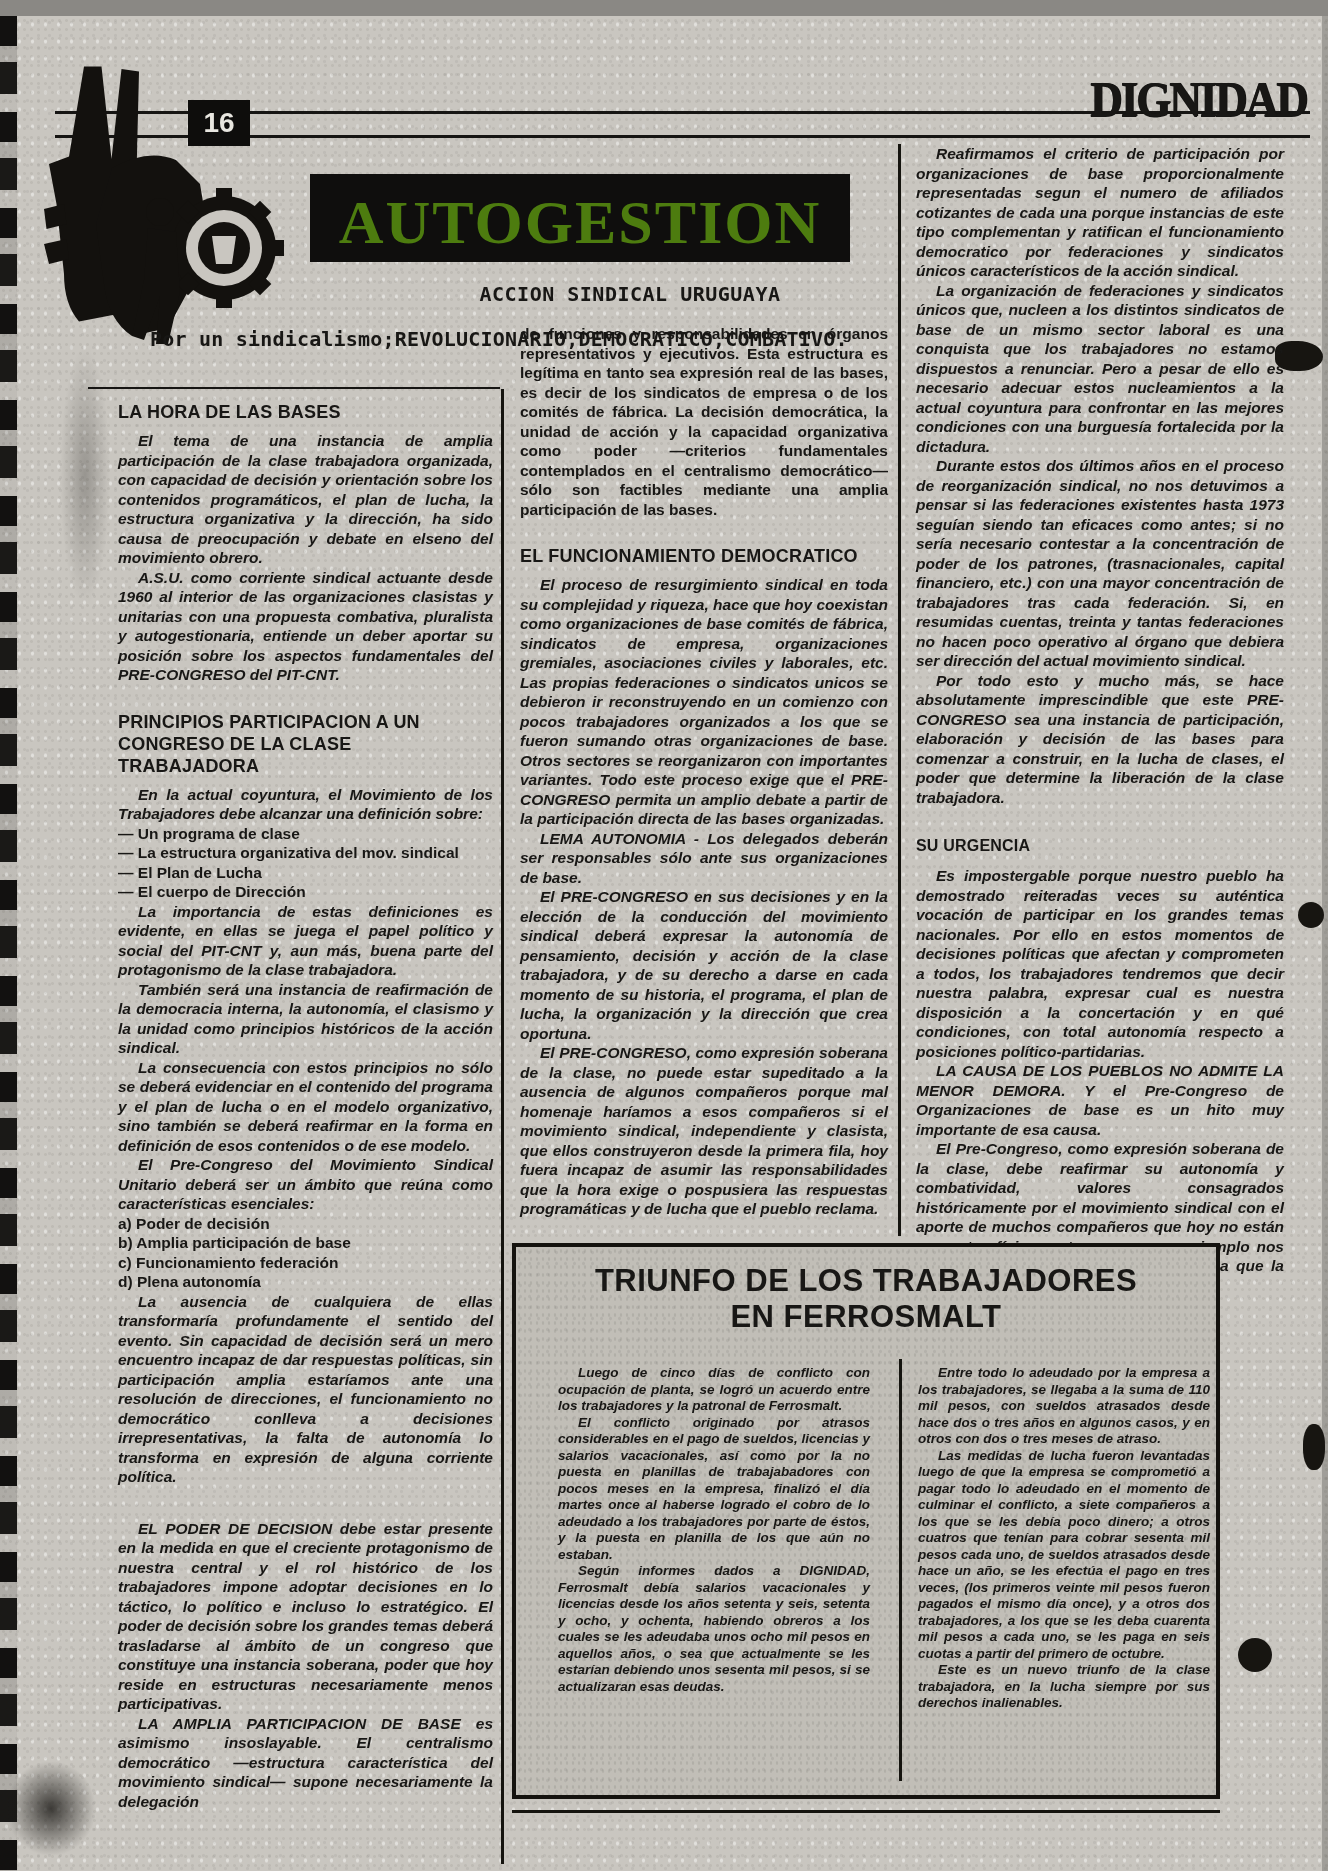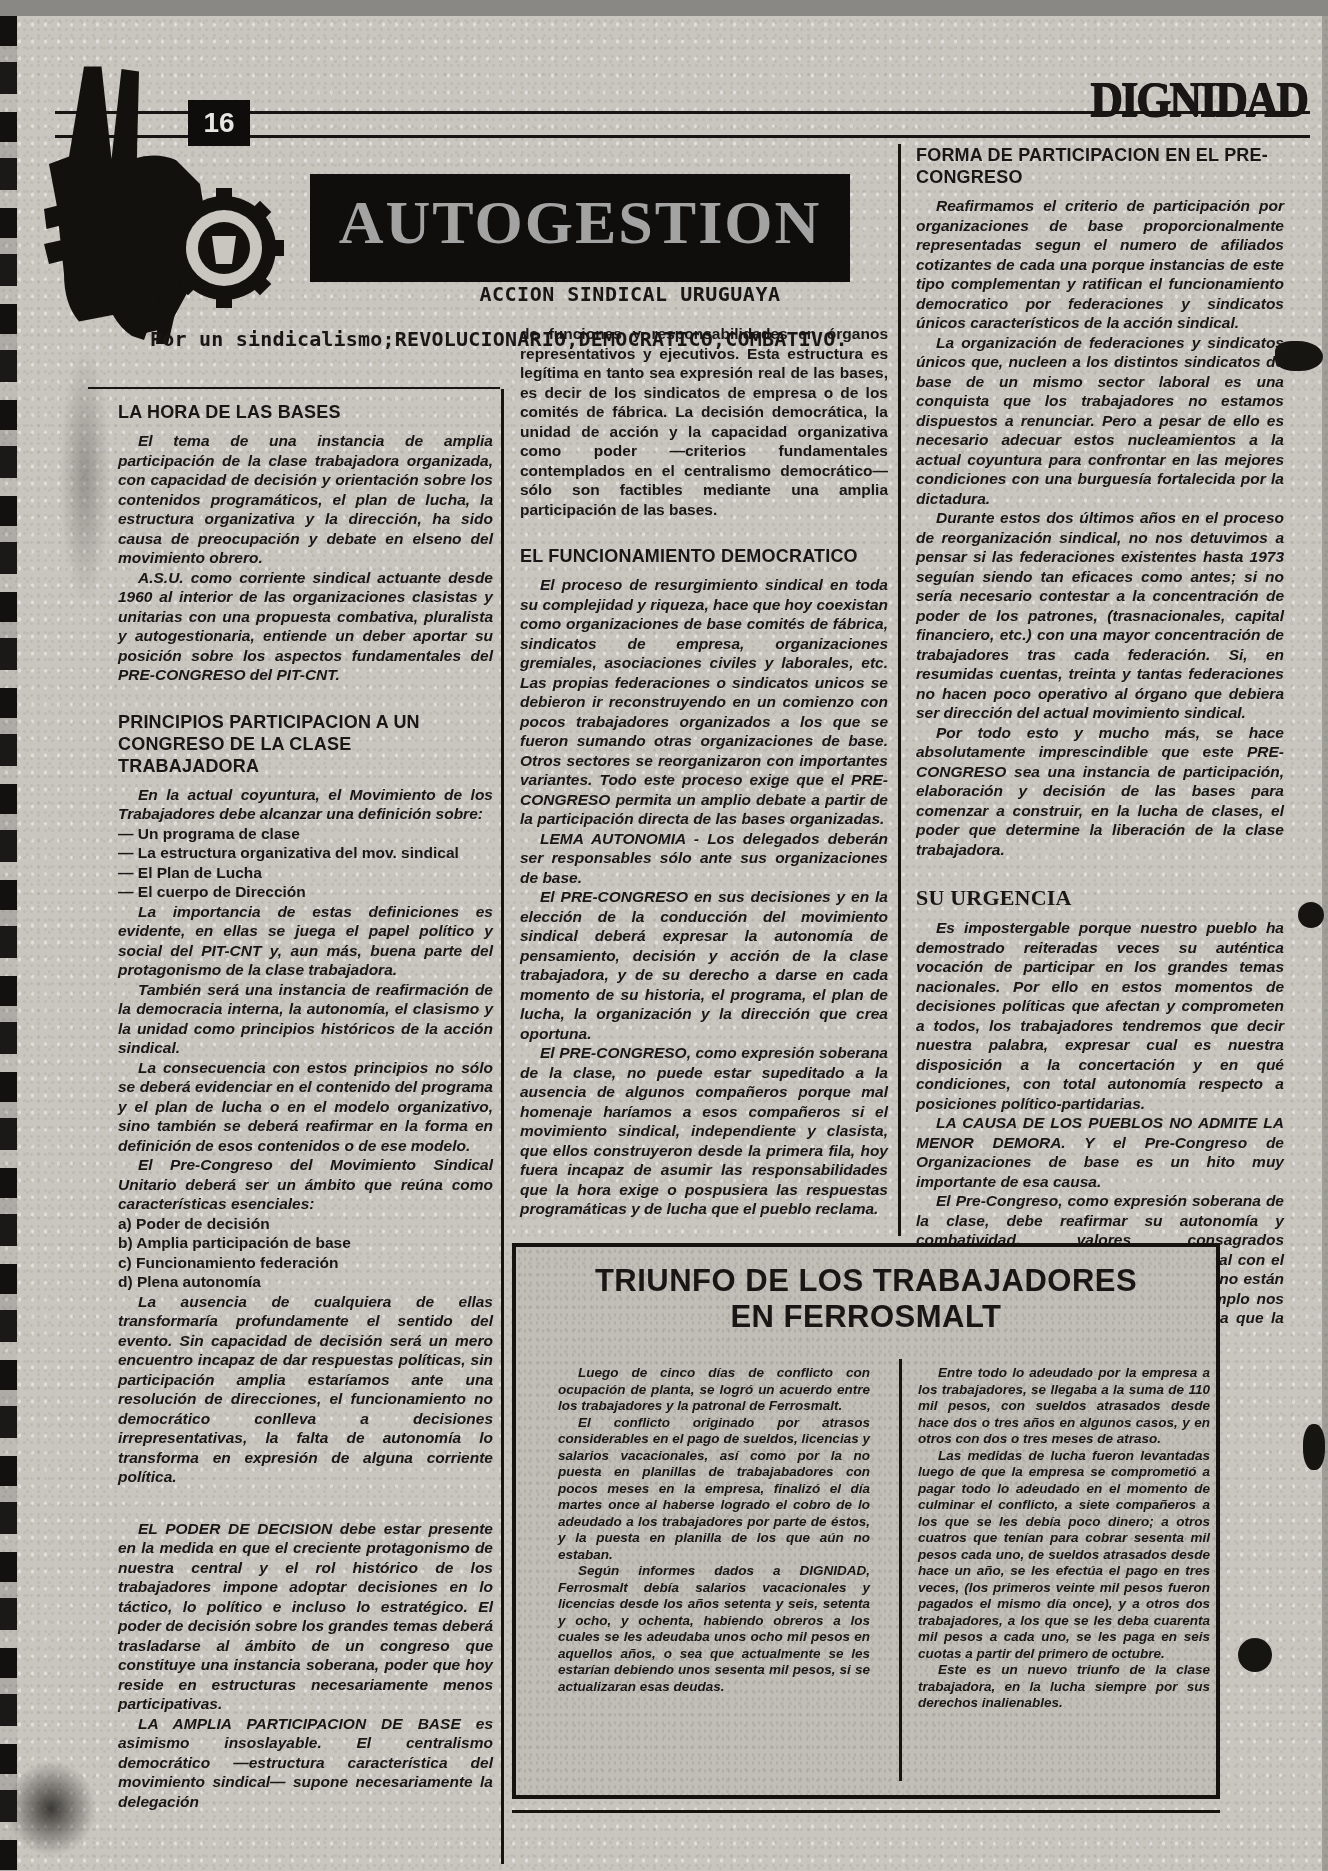--- a/index.html
+++ b/index.html
@@ -27,35 +27,35 @@
   .date{position:absolute;left:430px;top:99px;width:545px;text-align:center;
     font:700 17px/20px "Liberation Serif",serif;letter-spacing:.4px;}
   .masthead{position:absolute;left:1090px;top:56px;width:235px;
     font:700 45px/48px "Liberation Serif",serif;letter-spacing:-2px;
     transform:scaleY(1.12);transform-origin:top left;
     text-shadow:1px 0 0 #161513,0 1px 0 #161513;}
 
   
   .hand{position:absolute;left:44px;top:48px;}
   .logo{position:absolute;left:88px;top:128px;}
-  .auto-box{position:absolute;left:310px;top:158px;width:540px;height:108px;background:#0f0e0d;
-    color:#a3a3a3;text-align:center;font:700 62px/96px "Liberation Serif",serif;letter-spacing:2px;}
+  .auto-box{position:absolute;left:310px;top:158px;width:540px;height:88px;background:#0f0e0d;
+    color:#4d7c0f;text-align:center;font:700 62px/96px "Liberation Serif",serif;letter-spacing:2px;}
   .subtitle{position:absolute;left:420px;top:266px;width:420px;text-align:center;
     font:700 20px/24px "DejaVu Sans Mono",monospace;letter-spacing:.5px;}
   .slogan{position:absolute;left:150px;top:311px;width:760px;
     font:700 20px/24px "DejaVu Sans Mono",monospace;letter-spacing:.2px;}
 
   
   .col{position:absolute;text-align:justify;font-weight:700;}
   .col-left{left:118px;top:385px;width:375px;font-size:15.5px;line-height:19.5px;}
   .col-mid{left:520px;top:308px;width:368px;font-size:15.5px;line-height:19.5px;}
   .col-right{left:916px;top:128px;width:368px;font-size:15.5px;line-height:19.5px;}
   .vdiv{position:absolute;width:3px;background:#15140f;}
   .colhead{font:700 18px/22px "Liberation Sans",sans-serif;letter-spacing:.2px;margin:0 0 8px;text-align:left;}
-  .colhead-lg{font-size:22px;line-height:25px;font-family:Liberation Serif, serif;}
+  .colhead-lg{font-size:16px;line-height:25px;}
   .sec{margin:0;}
   .sec+.sec{margin-top:26px;}
   .blk{margin:0;}
   .t-p{text-indent:20px;font-style:italic;}
   .t-li{text-indent:0;}
   .t-cont{text-indent:0;}
 
   
   .fbox{position:absolute;left:512px;top:1227px;width:700px;height:548px;border:4px solid #14120e;
     background-color:#c1beb7;
@@ -175,21 +175,20 @@
           <p class="blk t-p">El proceso de resurgimiento sindical en toda su complejidad y riqueza, hace que hoy coexistan como organizaciones de base comités de fábrica, sindicatos de empresa, organizaciones gremiales, asociaciones civiles y laborales, etc. Las propias federaciones o sindicatos unicos se debieron ir reconstruyendo en un comienzo con pocos trabajadores organizados a los que se fueron sumando otras organizaciones de base. Otros sectores se reorganizaron con importantes variantes. Todo este proceso exige que el PRE-CONGRESO permita un amplio debate a partir de la participación directa de las bases organizadas.</p>
           <p class="blk t-p">LEMA AUTONOMIA - Los delegados deberán ser responsables sólo ante sus organizaciones de base.</p>
           <p class="blk t-p">El PRE-CONGRESO en sus decisiones y en la elección de la conducción del movimiento sindical deberá expresar la autonomía de pensamiento, decisión y acción de la clase trabajadora, y de su derecho a darse en cada momento de su historia, el programa, el plan de lucha, la organización y la dirección que crea oportuna.</p>
           <p class="blk t-p">El PRE-CONGRESO, como expresión soberana de la clase, no puede estar supeditado a la ausencia de algunos compañeros porque mal homenaje haríamos a esos compañeros si el movimiento sindical, independiente y clasista, que ellos construyeron desde la primera fila, hoy fuera incapaz de asumir las responsabilidades que la hora exige o pospusiera las respuestas programáticas y de lucha que el pueblo reclama.</p>
         </div>
     </section>
   </div>
 
   <div class="col col-right">
     <section class="sec">
-      <h3 class="colhead">FORMA DE PARTICIPACION EN EL PRE-CONGRESO</h3>
       <div>
           <p class="blk t-p">Reafirmamos el criterio de participación por organizaciones de base proporcionalmente representadas segun el numero de afiliados cotizantes de cada una porque instancias de este tipo complementan y ratifican el funcionamiento democratico por federaciones y sindicatos únicos característicos de la acción sindical.</p>
           <p class="blk t-p">La organización de federaciones y sindicatos únicos que, nucleen a los distintos sindicatos de base de un mismo sector laboral es una conquista que los trabajadores no estamos dispuestos a renunciar. Pero a pesar de ello es necesario adecuar estos nucleamientos a la actual coyuntura para confrontar en las mejores condiciones con una burguesía fortalecida por la dictadura.</p>
           <p class="blk t-p">Durante estos dos últimos años en el proceso de reorganización sindical, no nos detuvimos a pensar si las federaciones existentes hasta 1973 seguían siendo tan eficaces como antes; si no sería necesario contestar a la concentración de poder de los patrones, (trasnacionales, capital financiero, etc.) con una mayor concentración de trabajadores tras cada federación. Si, en resumidas cuentas, treinta y tantas federaciones no hacen poco operativo al órgano que debiera ser dirección del actual movimiento sindical.</p>
           <p class="blk t-p">Por todo esto y mucho más, se hace absolutamente imprescindible que este PRE-CONGRESO sea una instancia de participación, elaboración y decisión de las bases para comenzar a construir, en la lucha de clases, el poder que determine la liberación de la clase trabajadora.</p>
         </div>
     </section>
     <section class="sec">
       <h3 class="colhead colhead-lg">SU URGENCIA</h3>
       <div>

